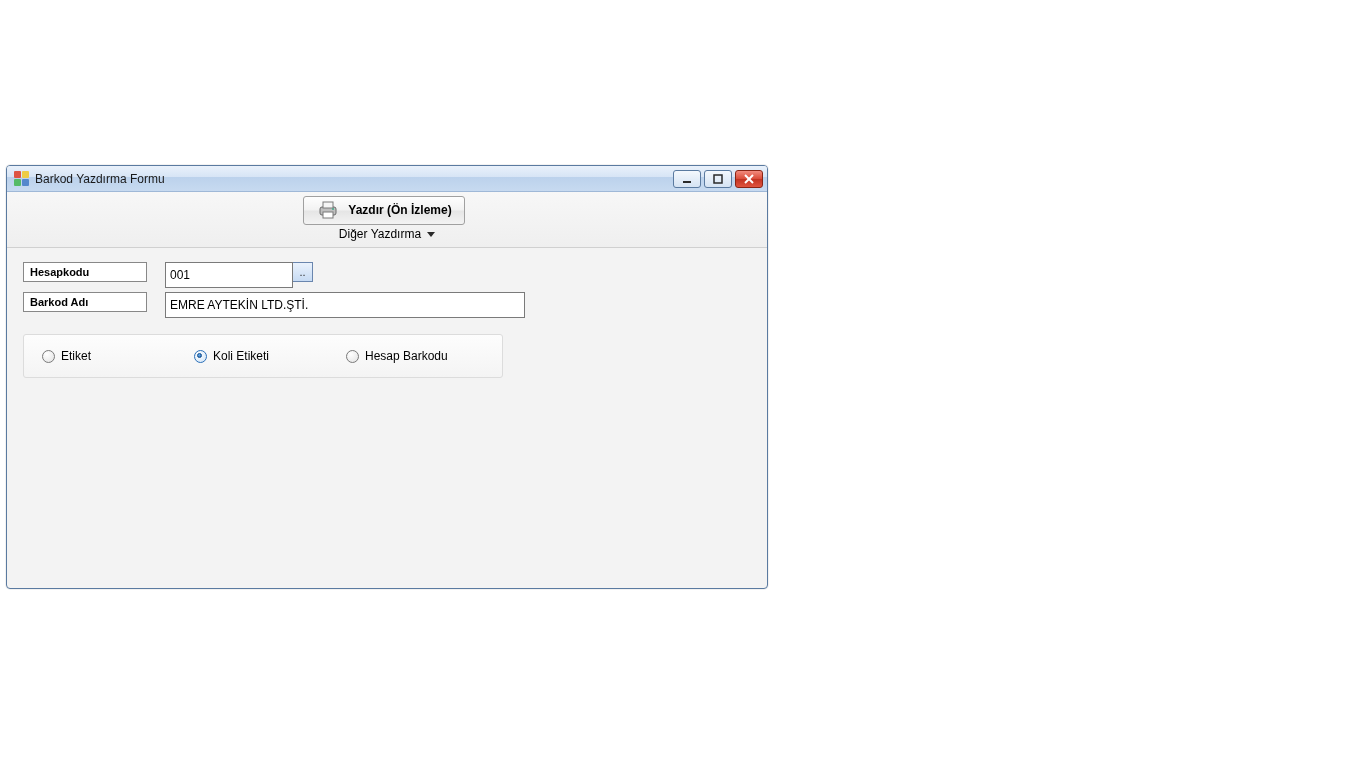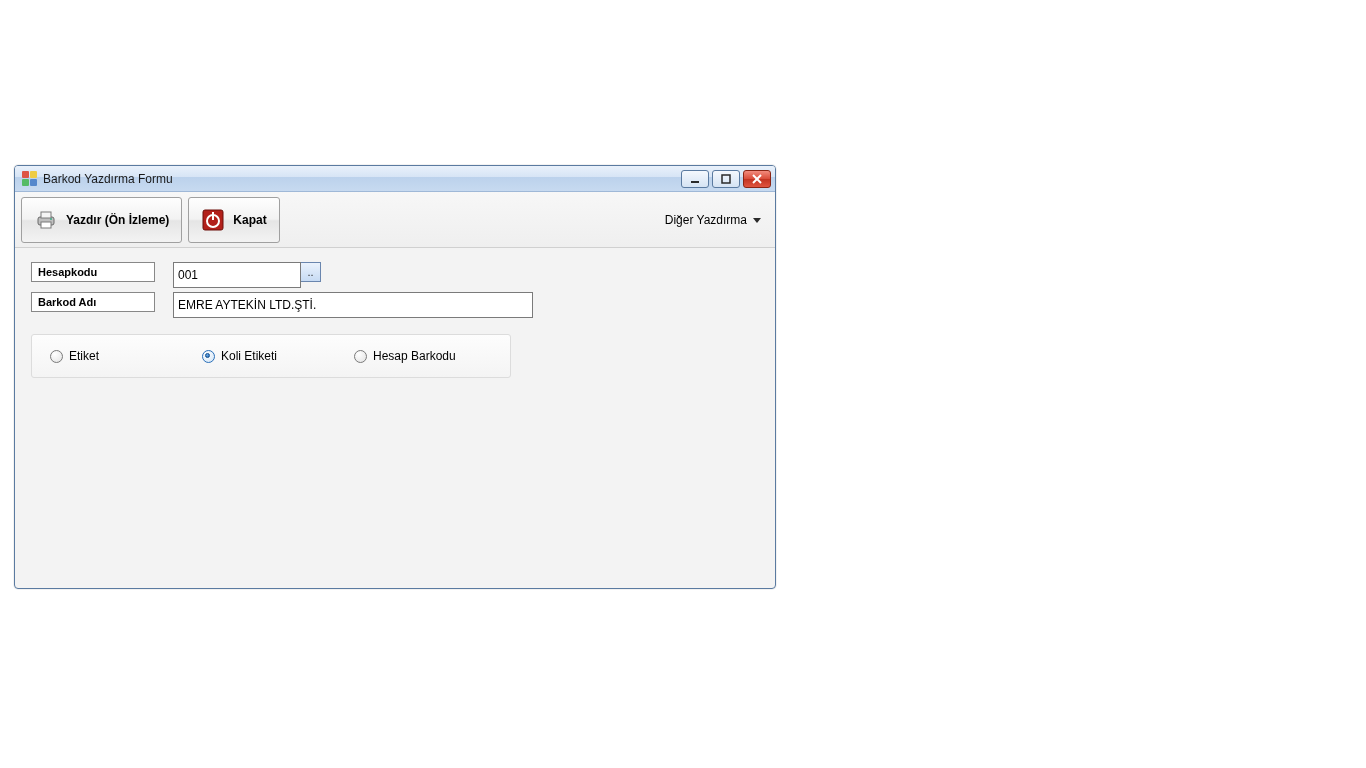--- a/index.html
+++ b/index.html
@@ -1,39 +1,39 @@
 <!DOCTYPE html>
 <html><head>
 <meta charset="utf-8">
 <style>
   * { box-sizing: border-box; }
   html, body { margin:0; padding:0; width:1366px; height:768px; background:#fff; font-family: "Segoe UI", Tahoma, Arial, sans-serif; font-size:12px; color:#000; }
   .window {
-    position:absolute; left:14px; top:165px; width:762px; height:424px;
+    position:absolute; left:6px; top:165px; width:762px; height:424px;
     border:1px solid #5a7aa0; border-radius:4px; overflow:hidden;
     background:#f3f3f3;
     box-shadow:0 0 0 1px rgba(0,0,0,0.05);
   }
   .titlebar {
     height:26px; display:flex; align-items:center; padding:0 4px 0 6px;
     background:linear-gradient(to bottom,#e9f1fb 0%, #d6e4f5 45%, #bcd2ec 46%, #c7daf0 100%);
     border-bottom:1px solid #9fb8d7;
   }
   .app-icon { width:16px; height:16px; margin-right:6px; display:flex; flex-wrap:wrap; }
   .app-icon span { width:7px; height:7px; margin:0.5px; border-radius:1px; }
   .app-icon .r{background:#d54;} .app-icon .y{background:#ec4;} .app-icon .g{background:#5b6;} .app-icon .b{background:#58c;}
   .title-text { color:#1a1a1a; font-size:12px; }
   .title-spacer { flex:1; }
   .win-btn { width:28px; height:18px; border:1px solid #5a7aa0; border-radius:3px; margin-left:3px;
     background:linear-gradient(to bottom,#f4f8fd,#d5e3f3); display:flex; align-items:center; justify-content:center; }
   .win-btn svg { display:block; }
   .win-btn.close { background:linear-gradient(to bottom,#f28b7d,#d94b38 50%,#c23321 51%,#e0543f); border-color:#8a2414; }
   .toolbar {
     height:56px; background:linear-gradient(to bottom,#f7f7f7,#efefef);
-    border-bottom:1px solid #d0d0d0; display:flex; align-items:center; padding:4px 6px;
+    border-bottom:1px solid #d0d0d0; display:flex; align-items:center; padding:4px 6px;flex-direction:column;
   }
   .tbtn {
     height:46px; border:1px solid #a0a0a0; border-radius:3px;
     background:linear-gradient(to bottom,#fefefe 0%, #f2f2f2 48%, #e5e5e5 52%, #f3f3f3 100%);
     display:flex; align-items:center; padding:0 12px; margin-right:6px; cursor:default;
     font-weight:bold;
   }
   .tbtn .icon { width:24px; height:24px; margin-right:8px; display:flex; align-items:center; justify-content:center; }
   .toolbar .flex { flex:1; }
   .more-ops { display:flex; align-items:center; padding:0 8px; height:30px; cursor:default; }
@@ -101,30 +101,20 @@
       <span class="icon">
         <svg width="24" height="24" viewBox="0 0 24 24">
           <rect x="4" y="9" width="16" height="8" rx="2" fill="#bfbfbf" stroke="#6a6a6a"></rect>
           <rect x="7" y="4" width="10" height="6" fill="#f5f5f5" stroke="#7a7a7a"></rect>
           <rect x="7" y="14" width="10" height="6" fill="#fff" stroke="#7a7a7a"></rect>
           <circle cx="17" cy="11" r="1" fill="#4a8"></circle>
         </svg>
       </span>
       <span>Yazdır (Ön İzleme)</span>
     </div>
-    <div class="tbtn">
-      <span class="icon">
-        <svg width="22" height="22" viewBox="0 0 22 22">
-          <rect x="1" y="1" width="20" height="20" rx="2" fill="#b2201a" stroke="#6d0f0b"></rect>
-          <circle cx="11" cy="12" r="6" fill="none" stroke="#fff" stroke-width="2"></circle>
-          <rect x="10" y="3" width="2" height="8" fill="#fff"></rect>
-        </svg>
-      </span>
-      <span>Kapat</span>
-    </div>
     <div class="flex"></div>
     <div class="more-ops">
       <span>Diğer Yazdırma</span>
       <span class="caret">
         <svg width="8" height="6">
             <polygon points="0,0 8,0 4,5" fill="#2a2a2a"></polygon>
           </svg>
       </span>
     </div>
   </div>

